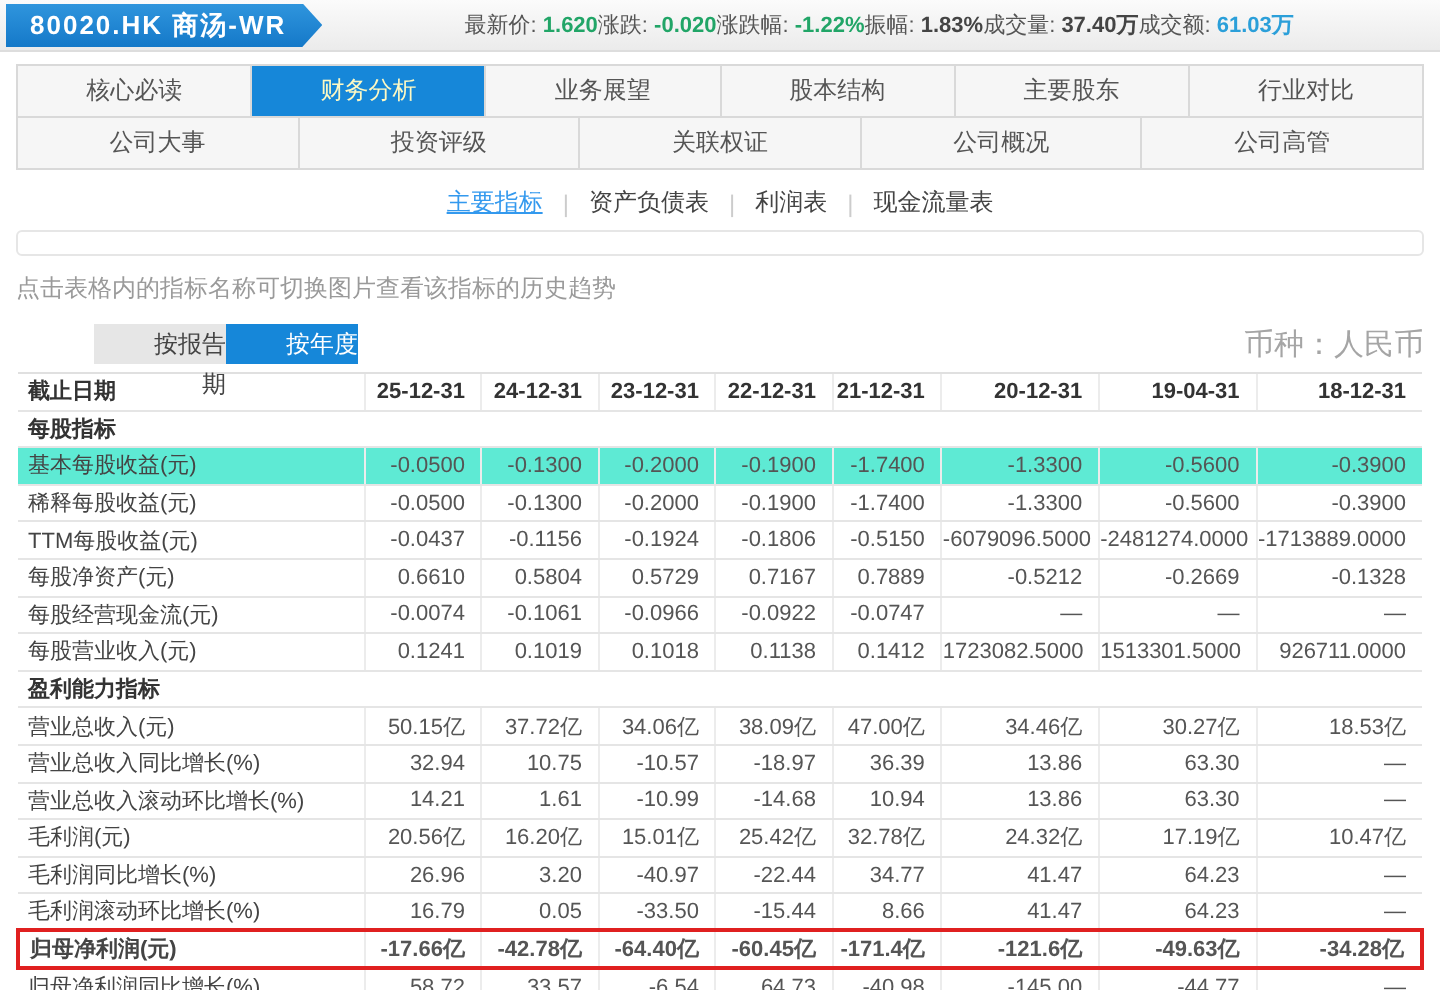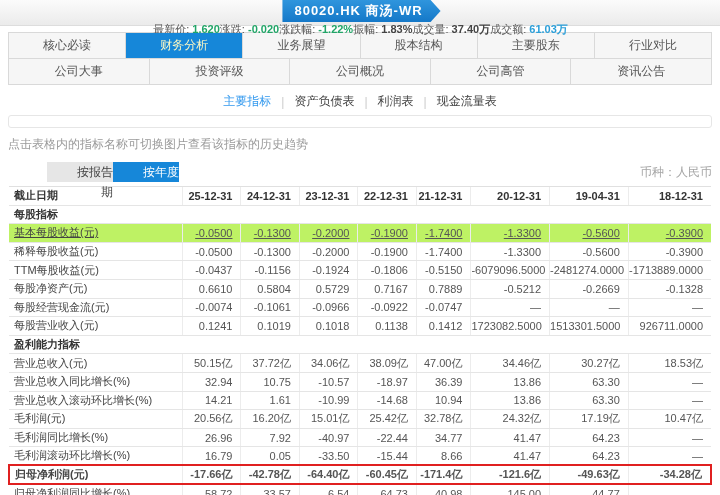--- a/index.html
+++ b/index.html
@@ -5,70 +5,70 @@
   :root{
     --accent:#1687d9; --green:#21a567; --blue:#2b9fd9; --dark:#444;
     --gray:#999; --border:#e3e3e3; --navborder:#d9d9d9; --red:#e02020;
   }
   *{margin:0;padding:0;box-sizing:border-box;}
   html,body{width:720px;height:495px;overflow:hidden;}
   body{font-family:"Liberation Sans","DejaVu Sans",sans-serif;font-size:11px;color:#444;background:#fff;}
 
   
   .topbar{height:26px;display:flex;align-items:center;background:linear-gradient(#fbfbfb,#ebebeb);
-          border-bottom:1px solid #ddd;padding-left:3px;flex-direction:column;}
+          border-bottom:1px solid #ddd;padding-left:3px;}
   .stock-badge{background:linear-gradient(#2f95dd,#1478c8);color:#fff;font-size:13px;font-weight:bold;
           height:22px;line-height:22px;padding:0 18px 0 12px;letter-spacing:1px;
           clip-path:polygon(0 0,calc(100% - 10px) 0,100% 50%,calc(100% - 10px) 100%,0 100%);}
-  .quote-fields{display:flex;flex:1;justify-content:flex-end;padding:0 12px 0 10px;}
+  .quote-fields{display:flex;flex:1;justify-content:center;padding:0 12px 0 10px;}
   .qf{white-space:nowrap;}
   .qf .lbl{color:#555;}
   .qf .val{font-weight:bold;}
 
   
   .nav{margin:6px 8px 0 8px;border:1px solid var(--navborder);background:#f6f6f6;}
   .nav-row{display:flex;}
   .nav-row + .nav-row{border-top:1px solid var(--navborder);}
   .nav-tab{flex:1;text-align:center;font-size:12px;color:#555;line-height:25px;height:25px;cursor:pointer;}
   .nav-tab + .nav-tab{border-left:1px solid var(--navborder);}
   .nav-tab.active{background:var(--accent);color:#fef9c3;}
 
   
   .subnav{display:flex;justify-content:center;align-items:center;gap:10px;margin-top:8px;font-size:12px;color:#444;}
   .subnav .sep{color:#ccc;}
   .subnav-item{cursor:pointer;}
-  .subnav-item.active{color:#3399ee;}
+  .subnav-item.active{color:#3399ee;text-decoration:underline;}
 
   
   .strip{margin:5px 8px 0 8px;height:13px;border:1px solid #e6e6e6;border-radius:3px;background:#fff;}
 
   .hint{margin:8px 0 0 8px;font-size:12px;color:#9a9a9a;}
 
   
   .toolbar{display:flex;align-items:center;margin:9px 8px 0 8px;}
   .btn{height:20px;line-height:20px;width:66px;text-align:right;font-size:12px;cursor:pointer;padding-left:24px;}
   .btn-report{background:#e6e6e6;color:#444;margin-left:39px;}
   .btn-year{background:var(--accent);color:#fff;}
-  .currency{margin-left:auto;color:#a5a5a5;font-size:12px;}
+  .currency{margin-left:auto;color:#a5a5a5;font-size:15px;}
 
   
   .table-wrap{margin:4px 8px 0 8px;}
   table{width:704px;border-collapse:collapse;table-layout:fixed;}
   col.c-label{width:172px;}
   col.c-sm{width:58px;}
   col.c-21{width:54px;}
   col.c-lg{width:78px;}
   col.c-last{width:82px;}
   td{height:18.6px;border-bottom:1px solid #e5e5e5;font-size:11px;color:#555;
      white-space:nowrap;overflow:hidden;}
   tr.head td{border-top:1px solid #e0e0e0;font-weight:bold;color:#333;}
   td.label-cell{padding-left:5px;color:#444;}
   td.value-cell{text-align:right;padding-right:8px;border-left:1px solid #ececec;}
   tr.section-tr td{font-weight:bold;color:#333;padding-left:5px;}
-  tr.shaded td{background:#bef264;text-decoration:underline;}
+  tr.shaded td{background:#5eead4;}
   tr.highlight td{border-top:2px solid var(--red);border-bottom:2px solid var(--red);font-weight:bold;}
   tr.highlight td:first-child{border-left:2px solid var(--red);}
   tr.highlight td:last-child{border-right:2px solid var(--red);}
 </style>
 </head>
 <body>
 
 <div class="topbar">
   <div class="stock-badge">80020.HK  商汤-WR</div>
   <div class="quote-fields">
@@ -86,23 +86,23 @@
       <div class="nav-tab">核心必读</div>
       <div class="nav-tab active">财务分析</div>
       <div class="nav-tab">业务展望</div>
       <div class="nav-tab">股本结构</div>
       <div class="nav-tab">主要股东</div>
       <div class="nav-tab">行业对比</div>
     </div>
     <div class="nav-row">
       <div class="nav-tab">公司大事</div>
       <div class="nav-tab">投资评级</div>
+      <div class="nav-tab">关联权证</div>
       <div class="nav-tab">公司概况</div>
       <div class="nav-tab">公司高管</div>
-      <div class="nav-tab">资讯公告</div>
     </div>
   </div>
 
 <div class="subnav">
     <span class="subnav-item active">主要指标</span>
     <span class="sep">|</span>
     <span class="subnav-item">资产负债表</span>
     <span class="sep">|</span>
     <span class="subnav-item">利润表</span>
     <span class="sep">|</span>
@@ -256,21 +256,21 @@
           <td class="value-cell">15.01亿</td>
           <td class="value-cell">25.42亿</td>
           <td class="value-cell">32.78亿</td>
           <td class="value-cell">24.32亿</td>
           <td class="value-cell">17.19亿</td>
           <td class="value-cell">10.47亿</td>
         </tr>
         <tr>
           <td class="label-cell">毛利润同比增长(%)</td>
           <td class="value-cell">26.96</td>
-          <td class="value-cell">7.92</td>
+          <td class="value-cell">3.20</td>
           <td class="value-cell">-40.97</td>
           <td class="value-cell">-22.44</td>
           <td class="value-cell">34.77</td>
           <td class="value-cell">41.47</td>
           <td class="value-cell">64.23</td>
           <td class="value-cell">—</td>
         </tr>
         <tr>
           <td class="label-cell">毛利润滚动环比增长(%)</td>
           <td class="value-cell">16.79</td>

